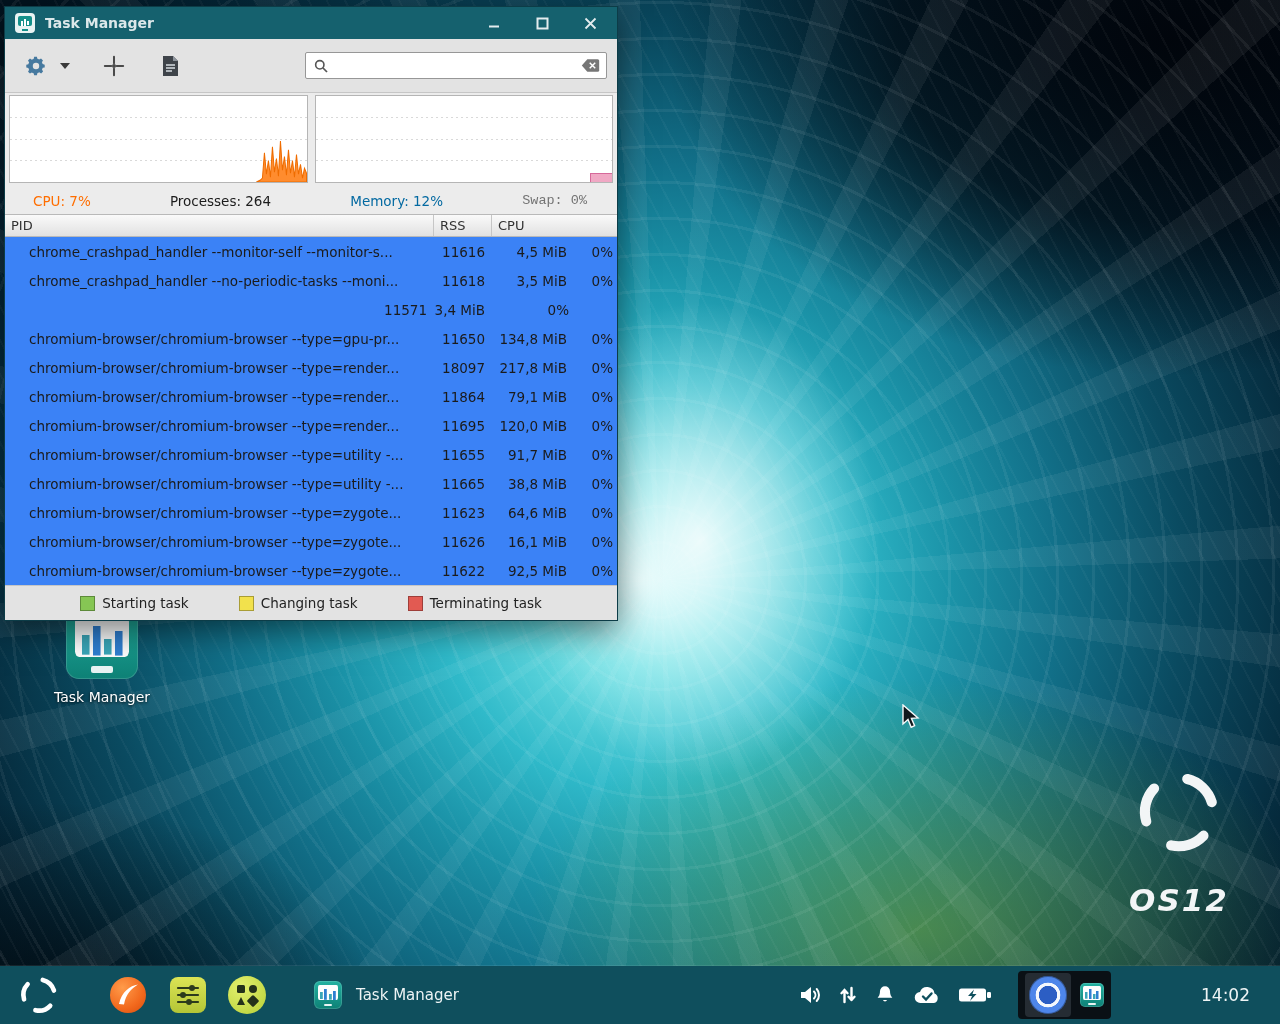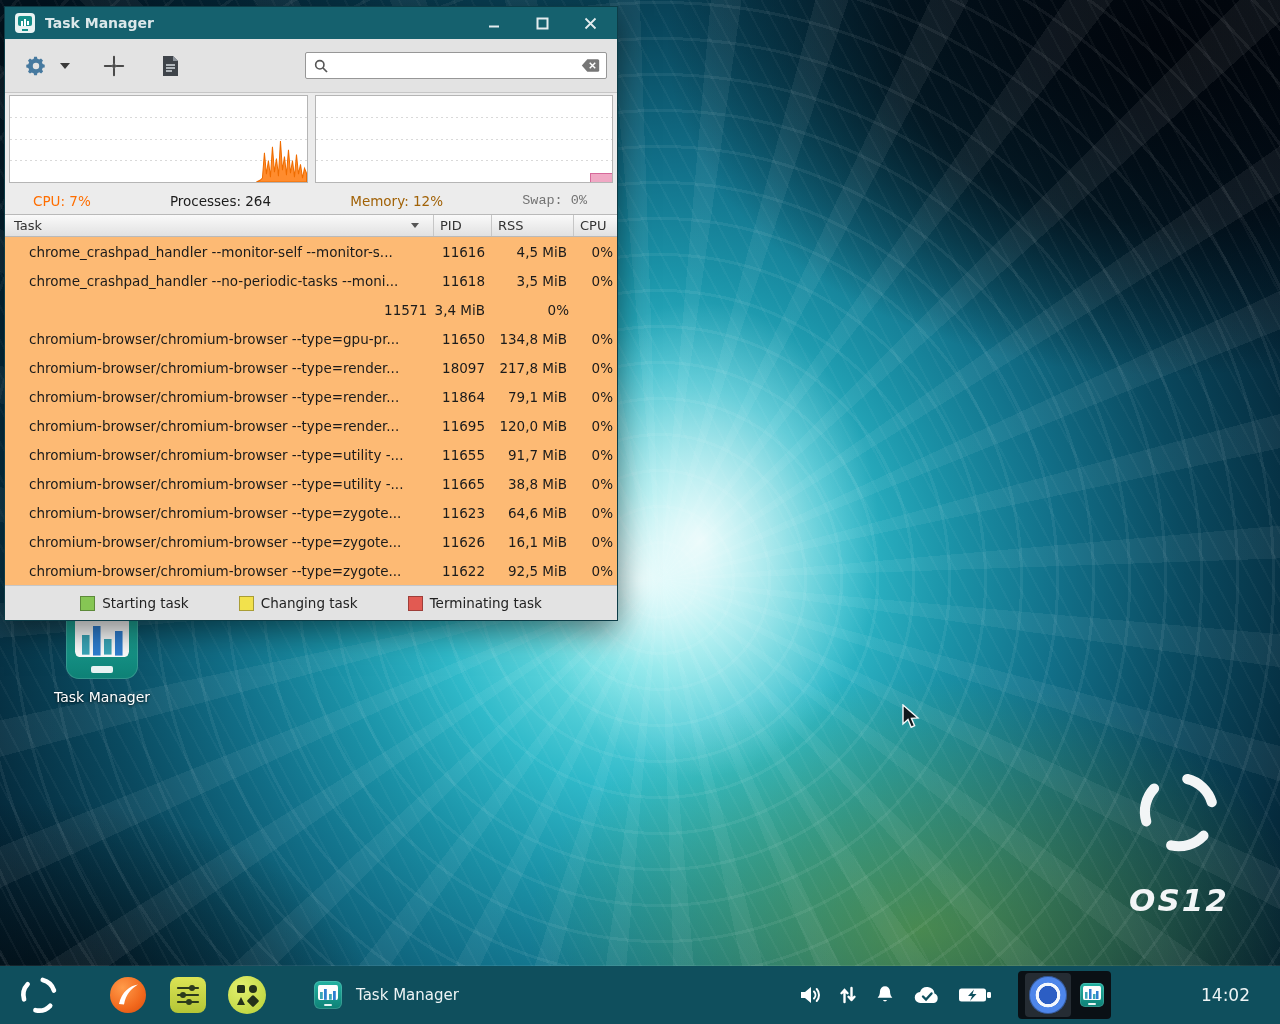--- a/index.html
+++ b/index.html
@@ -82,21 +82,21 @@
   .stats-bar { height:27px; display:flex; align-items:center; justify-content:space-between; padding:0 30px 0 28px; font-size:13.5px; flex:0 0 auto; }
   .stat { white-space:nowrap; }
 
   .thead { height:23px; display:grid; grid-template-columns:1fr 58px 82px 44px; background:linear-gradient(#fafafa,#e1e1e1);
            border-top:1px solid #b9b9b9; border-bottom:1px solid #b9b9b9; font-size:13px; color:#333; flex:0 0 auto; }
   .thcell { display:flex; align-items:center; padding:0 6px; }
   .thcell + .thcell { border-left:1px solid #c6c6c6; }
   .th-task { justify-content:space-between; padding-left:9px; }
   .sort-caret { width:0; height:0; border-left:4px solid transparent; border-right:4px solid transparent; border-top:5px solid #555; margin-right:8px; }
 
-  .tbody { background:#fdba74; flex:1 1 auto; overflow:hidden; }
+  .tbody { background:#3b82f6; flex:1 1 auto; overflow:hidden; }
   .trow { height:29px; display:grid; grid-template-columns:1fr 58px 82px 44px; align-items:center; font-size:13.5px; color:#1b1b1b; }
   .tcell { white-space:nowrap; overflow:hidden; text-overflow:ellipsis; }
   .c-task { padding-left:24px; }
   .c-pid  { text-align:right; padding-right:6px; }
   .c-rss  { text-align:right; padding-right:6px; }
   .c-cpu  { text-align:right; padding-right:4px; }
 
   .legend-bar { height:35px; background:#e3e3e3; border-top:1px solid #c6c6c6; display:flex; align-items:center; justify-content:center; gap:50px; font-size:13.5px; color:#222; flex:0 0 auto; }
   .legend-item { display:flex; align-items:center; gap:7px; }
   .legend-square { width:15px; height:15px; display:inline-block; border:1px solid rgba(0,0,0,.3); }
@@ -223,29 +223,25 @@
         </svg>
       </div>
       <div class="graph">
         <div class="mem-bar"></div>
       </div>
     </div>
 
     <div class="stats-bar">
         <span class="stat" style="color: rgb(255, 110, 0);">CPU: 7%</span>
         <span class="stat" style="color: rgb(28, 28, 28);">Processes: 264</span>
-        <span class="stat" style="color: #a16207;">Memory: 12%</span>
+        <span class="stat" style="color: #0369a1;">Memory: 12%</span>
         <span class="stat" style="color: #737373; font-family: Liberation Mono, monospace;">Swap: 0%</span>
       </div>
 
     <div class="thead">
-      <div class="thcell th-task">
-        <span>Task</span>
-        <span class="sort-caret"></span>
-      </div>
       <div class="thcell">
         <span>PID</span>
       </div>
       <div class="thcell">
         <span>RSS</span>
       </div>
       <div class="thcell">
         <span>CPU</span>
       </div>
     </div>

